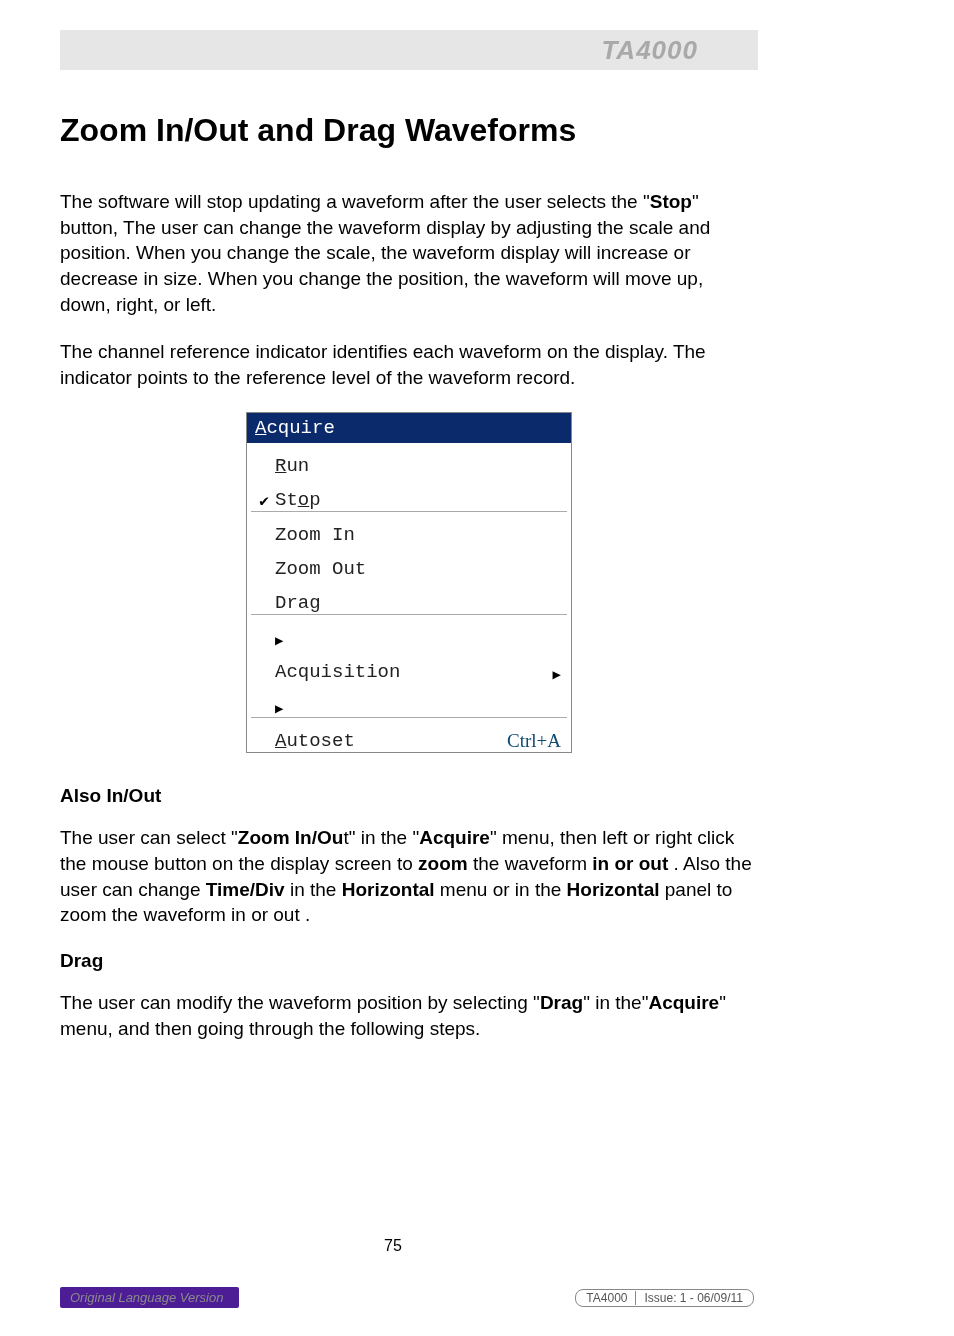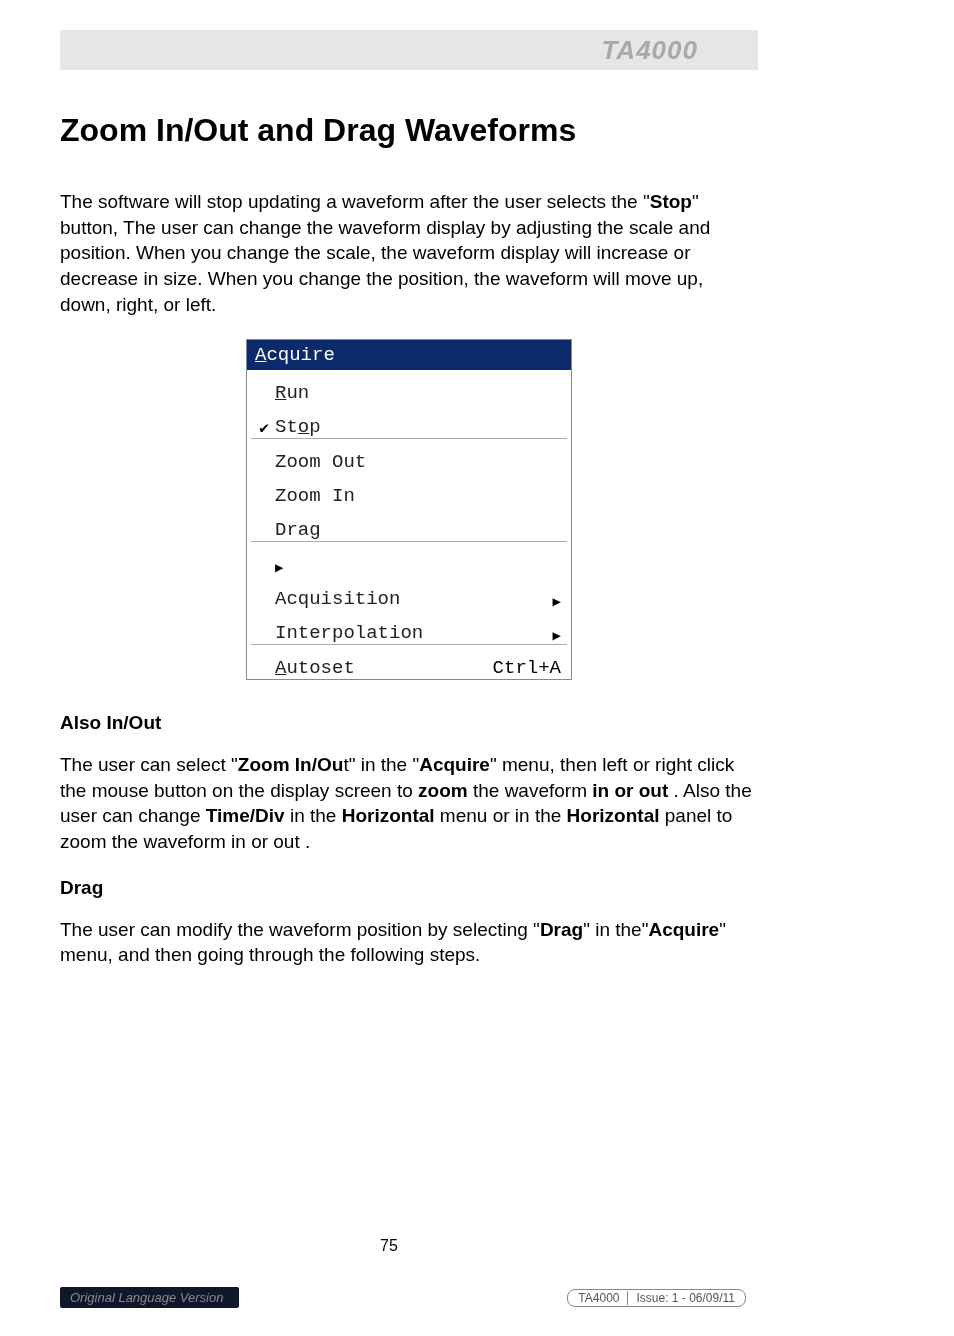--- a/index.html
+++ b/index.html
@@ -14,89 +14,89 @@
   .menu-wrap { display: flex; justify-content: center; margin: 18px 0 32px 0; }
   .menu { width: 326px; border: 1px solid #888; font-family: "Courier New", monospace; font-size: 19px; color: #222; background: #fff; }
   .menu-title { background: #0a2a6b; color: #fff; padding: 4px 8px; font-size: 19px; }
   .menu-title u { text-decoration: underline; }
   .menu-sep { border-top: 1px solid #aaa; margin: 0 4px; }
   .menu-item { display: flex; align-items: flex-end; height: 34px; padding: 0 10px 0 6px; }
   .menu-check { width: 22px; display: inline-block; text-align: center; font-size: 16px; color: #000; }
   .menu-label { flex: 1; }
   .menu-label .ul { text-decoration: underline; }
   .menu-arrow { font-size: 14px; color: #000; }
-  .menu-shortcut { font-family: Liberation Mono, monospace; color: #000000; }
+  .menu-shortcut { font-family: Liberation Serif, serif; color: #0c4a6e; }
 
   .h3 { font-size: 19px; font-weight: 700; margin-top: 10px; margin-bottom: 18px; }
 
-  .footer { position: absolute; left: 0; right: 12px; bottom: 28px; }
+  .footer { position: absolute; left: 0; right: 4px; bottom: 28px; }
   .page-num { text-align: center; font-size: 16px; margin-bottom: 32px; }
   .footer-row { display: flex; justify-content: space-between; align-items: center; padding: 0 32px 0 60px; }
-  .footer-left { background: #0f172a; color: #8a8a8a; font-style: italic; font-size: 13px; padding: 3px 16px 3px 10px; border-radius: 2px; }
+  .footer-left { background: #4c1d95; color: #8a8a8a; font-style: italic; font-size: 13px; padding: 3px 16px 3px 10px; border-radius: 2px; }
   .footer-right { border: 1px solid #888; border-radius: 8px; padding: 1px 10px; font-size: 12px; color: #555; display: flex; align-items: center; }
   .footer-right .divv { border-left: 1px solid #888; height: 14px; margin: 0 8px; }
 </style>
 </head>
 <body>
 
 <div class="page">
 
   <div class="header-band">
     <span class="header-title">TA4000</span>
   </div>
 
   <div class="h1">Zoom In/Out and Drag Waveforms</div>
 
   <div class="para">
     <span>The software will stop updating a waveform after the user selects the "</span><span class="b">Stop</span><span>" button, The user can change the waveform display by adjusting the scale and position. When you change the scale, the waveform display will increase or decrease in size. When you change the position, the waveform will move up, down, right, or left.</span>
   </div>
 
+  <div class="para">The channel reference indicator identifies each waveform on the display. The indicator points to the reference level of the waveform record.</div>
 
   <div class="menu-wrap">
     <div class="menu">
       <div class="menu-title"><u>A</u><span>cquire</span></div>
 
       <div class="menu-item">
         <span class="menu-check"></span>
         <span class="menu-label"><span></span><span class="ul">R</span><span>un</span></span>
       </div>
       <div class="menu-item">
         <span class="menu-check">✔</span>
         <span class="menu-label"><span>St</span><span class="ul">o</span><span>p</span></span>
       </div>
 
       <div class="menu-sep"></div>
 
       <div class="menu-item">
         <span class="menu-check"></span>
-        <span class="menu-label">Zoom Out</span>
+        <span class="menu-label">Zoom In</span>
       </div>
       <div class="menu-item">
         <span class="menu-check"></span>
-        <span class="menu-label">Zoom In</span>
+        <span class="menu-label">Zoom Out</span>
       </div>
       <div class="menu-item">
         <span class="menu-check"></span>
         <span class="menu-label">Drag</span>
       </div>
 
       <div class="menu-sep"></div>
 
       <div class="menu-item">
         <span class="menu-check"></span>
         <span class="menu-arrow">▶</span>
       </div>
       <div class="menu-item">
         <span class="menu-check"></span>
         <span class="menu-label">Acquisition</span>
         <span class="menu-arrow">▶</span>
       </div>
       <div class="menu-item">
         <span class="menu-check"></span>
-        <span class="menu-label">Interpolation</span>
         <span class="menu-arrow">▶</span>
       </div>
 
       <div class="menu-sep"></div>
 
       <div class="menu-item">
         <span class="menu-check"></span>
         <span class="menu-label"><span></span><span class="ul">A</span><span>utoset</span></span>
         <span class="menu-shortcut">Ctrl+A</span>
       </div>

